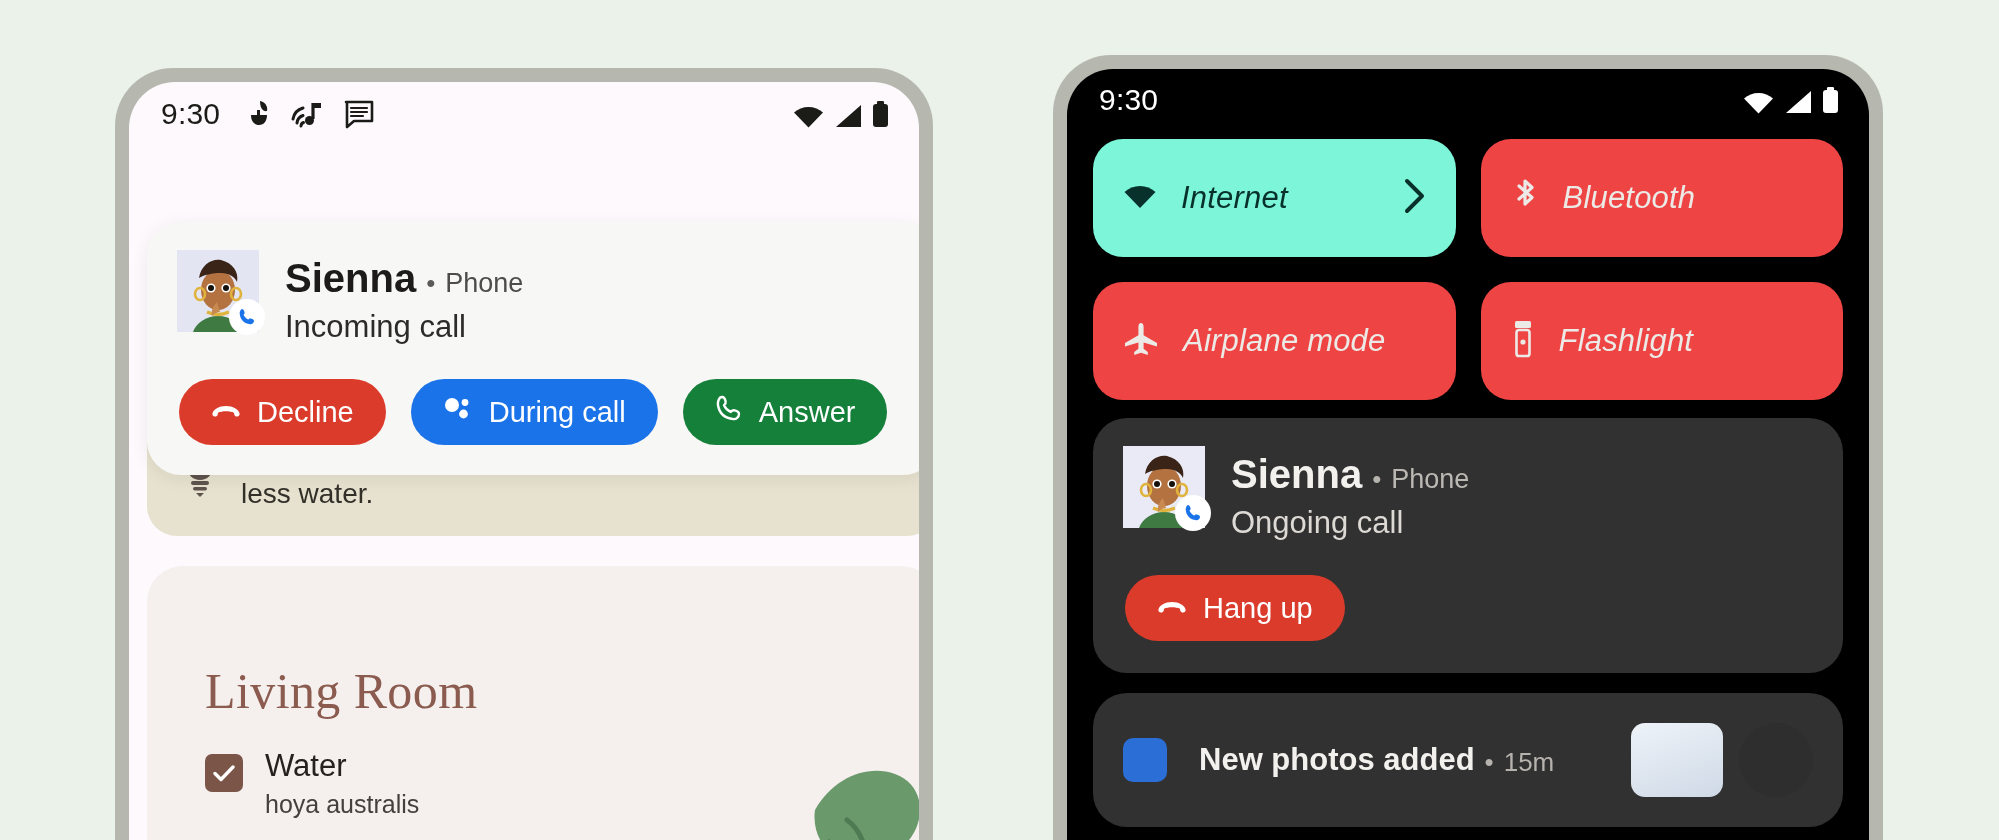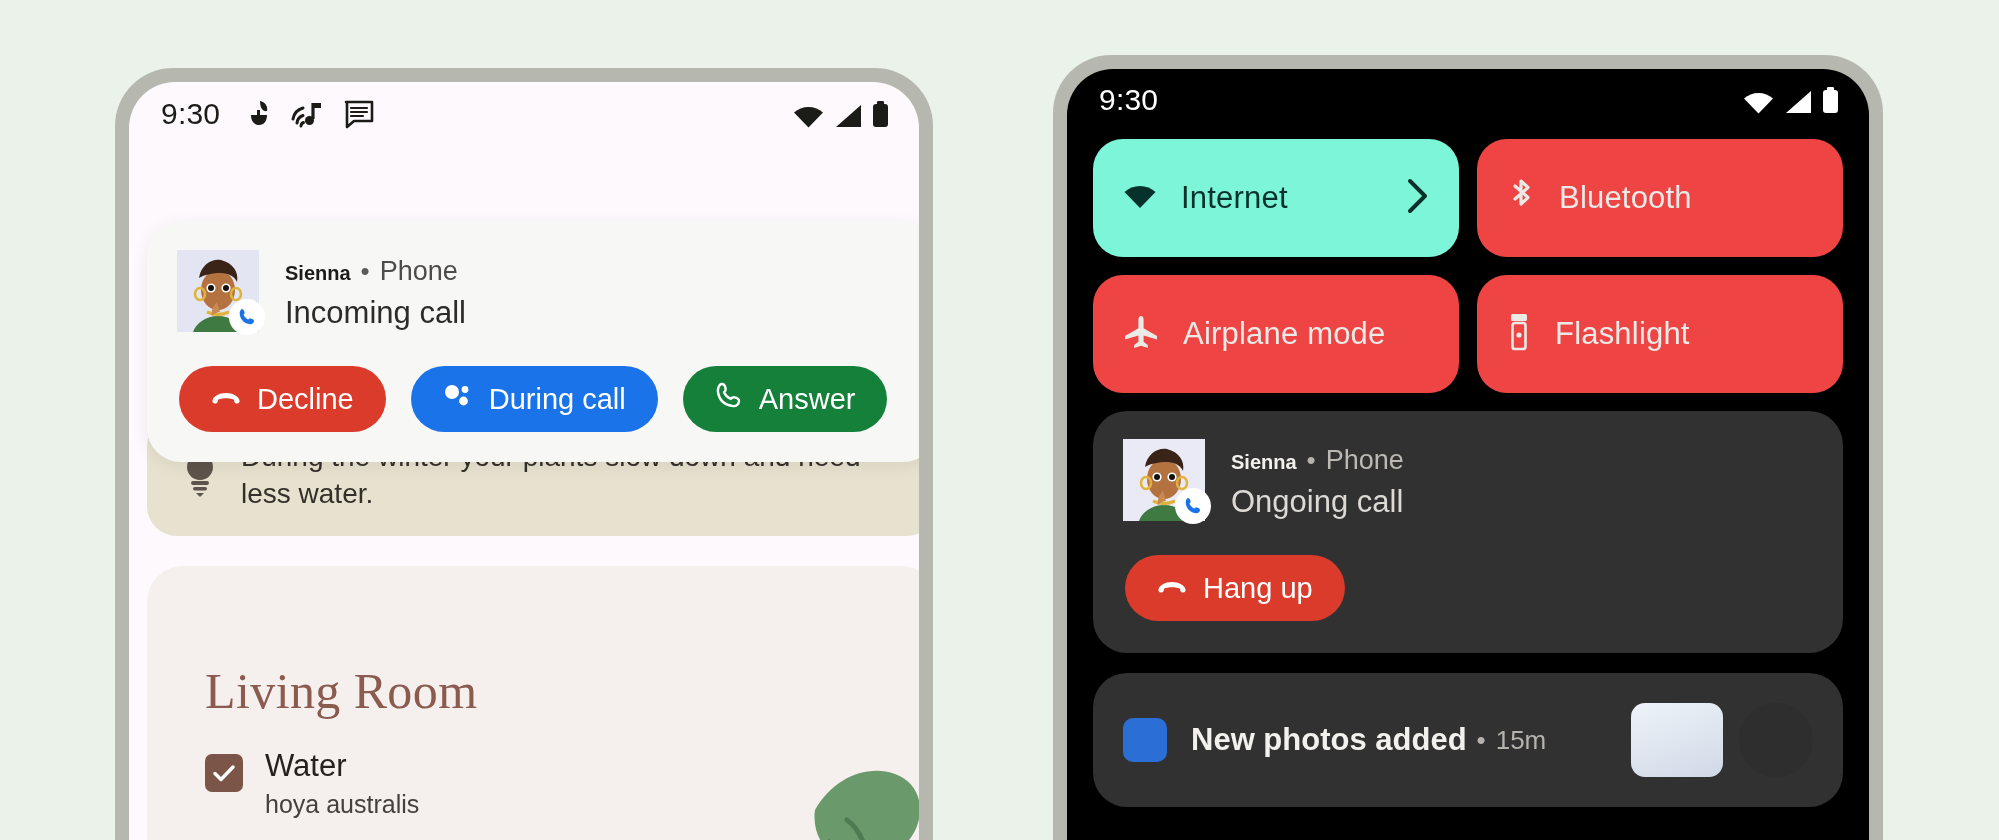--- a/index.html
+++ b/index.html
@@ -107,42 +107,42 @@
     overflow: hidden; background: #e3e5f2;
   }
   .avatar svg { display: block; }
   .avatar-badge {
     position: absolute; right: -6px; bottom: -3px;
     width: 36px; height: 36px; border-radius: 50%;
     background: #ffffff;
     display: flex; align-items: center; justify-content: center;
   }
   .notif-title-row { display: flex; align-items: baseline; gap: 10px; padding-top: 6px; }
-  .notif-app { font-size: 20px; font-weight: bold; color: #1c1b1a; }
+  .notif-app { font-size: 40px; font-weight: bold; color: #1c1b1a; }
   .notif-dot { font-size: 26px; color: #5c5b58; }
   .notif-sub { font-size: 27px; color: #4d4c49; }
   .notif-body { font-size: 31px; color: #2c2b28; margin-top: 8px; }
 
   .notif-actions { display: flex; gap: 25px; margin-top: 34px; padding-left: 2px; }
   .pill {
     display: inline-flex; align-items: center; gap: 16px;
     height: 66px; padding: 0 32px;
     border-radius: 33px;
     font-size: 29px; color: #ffffff;
     border: none; cursor: pointer;
     font-family: "Liberation Sans", sans-serif;
     white-space: nowrap;
   }
   .pill.decline { background: #db3b2b; }
   .pill.screen  { background: #1a73e8; }
   .pill.answer  { background: #15803a; }
 
   
   .qs-panel { padding: 8px 26px 0 26px; }
-  .qs-grid { display: grid; grid-template-columns: 1fr 1fr; gap: 18px; }
+  .qs-grid { display: grid; grid-template-columns: 1fr 1fr; gap: 25px; font-style: italic; }
   .qs-tile {
     height: 118px;
     border-radius: 30px;
     background: #ef4444;
     display: flex; align-items: center; gap: 24px;
     padding: 0 30px;
     color: #eceae6;
     cursor: pointer;
   }
   .qs-tile.active { background: #7df5d9; color: #07312a; }
@@ -168,21 +168,21 @@
     background: #313131;
     border-radius: 34px;
     padding: 30px;
     display: flex; align-items: center; gap: 24px;
     color: #e9e7e4;
   }
   .photo-appicon {
     width: 44px; height: 44px; border-radius: 10px;
     background: #2b6fd6; flex: 0 0 auto;
   }
-  .photo-title-row { display: flex; align-items: center; gap: 10px; }
+  .photo-title-row { display: flex; align-items: flex-end; gap: 10px; margin-left: 8px; }
   .photo-title { font-size: 31px; font-weight: bold; color: #f3f1ee; }
   .photo-time { font-size: 26px; color: #b6b3ae; }
   .photo-thumbs { margin-left: auto; display: flex; align-items: center; gap: 16px; }
   .thumb {
     width: 92px; height: 74px; border-radius: 14px;
     background: linear-gradient(160deg,#eef3f9,#cfd9e6);
   }
   .thumb-round { width: 74px; height: 74px; border-radius: 50%; background: #2e2e2e; }
 </style>
 </head>

